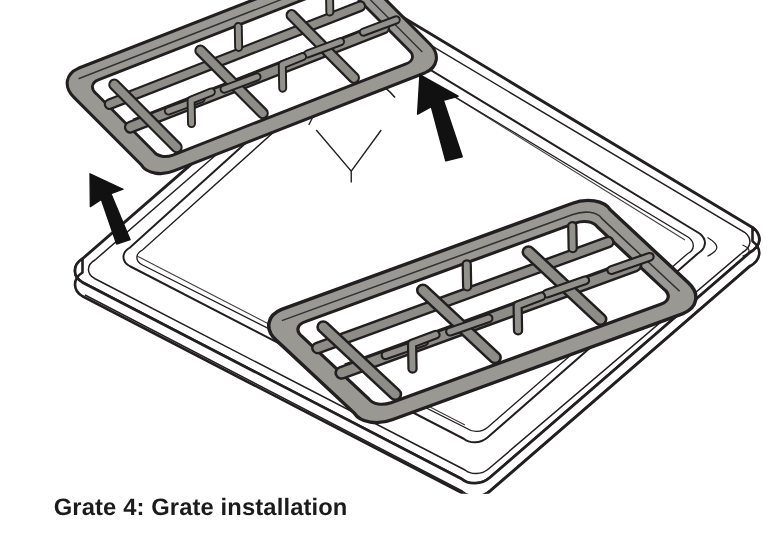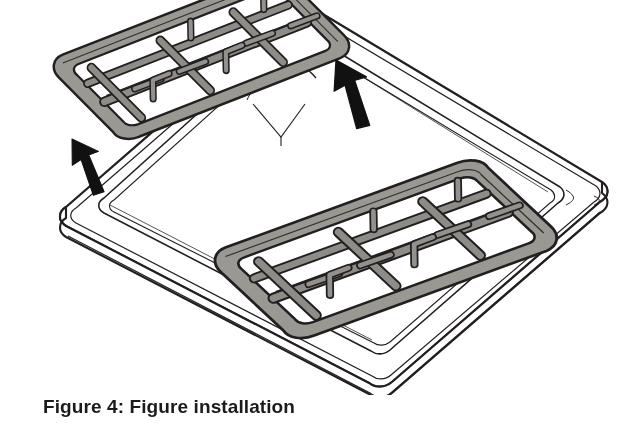--- a/index.html
+++ b/index.html
@@ -220,15 +220,15 @@
 
     <g transform="translate(336,60) rotate(8) scale(1.25)">
       <use href="#block-arrow"></use>
     </g>
 
     <g transform="translate(72,139) rotate(4) scale(1.05)">
       <use href="#block-arrow"></use>
     </g>
   </svg>
 
-  <div id="figure-caption">Figure 4: Figure installation</div>
+  <div id="figure-caption">Grate 4: Grate installation</div>
 
 </div>
 
 </body></html>

